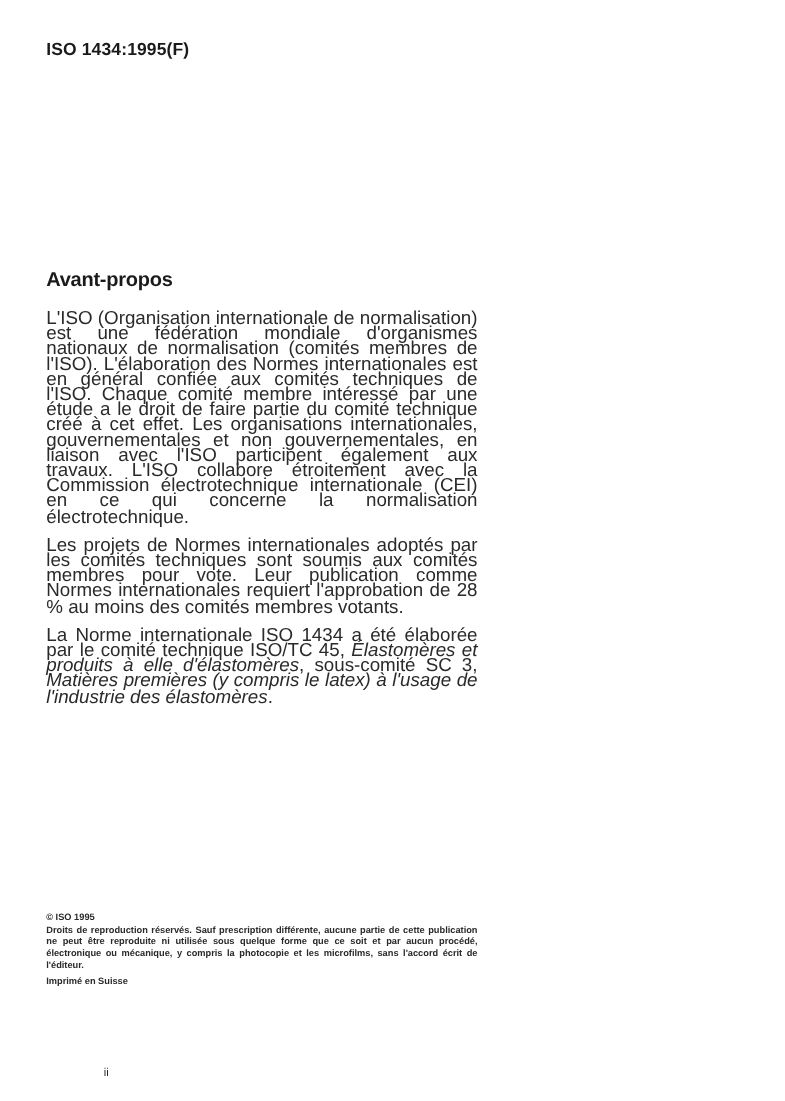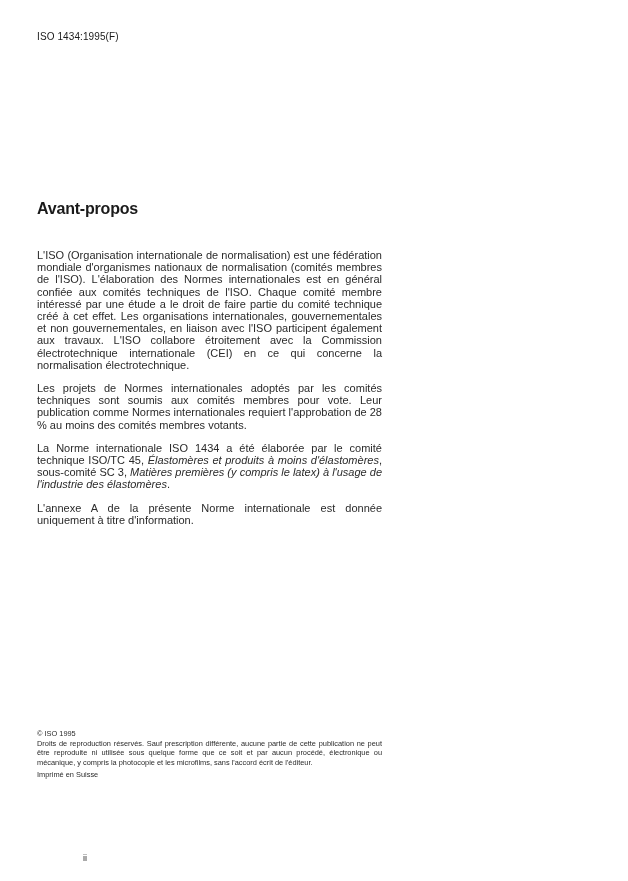--- a/index.html
+++ b/index.html
@@ -1,40 +1,39 @@
 <!DOCTYPE html>
 <html><head>
 <meta charset="utf-8">
 <style>
   html, body { margin: 0; padding: 0; background: #ffffff; }
   body { width: 628px; height: 881px; position: relative; overflow: hidden;
          font-family: "Liberation Sans", sans-serif; color: #1a1a1a; }
-  .header { position: absolute; left: 37px; top: 31px; font-size: 10px; font-weight: normal; letter-spacing: 0.1px; }
-  .title { position: absolute; left: 37px; top: 200px; font-size: 16px; font-weight: bold; letter-spacing: -0.2px; }
-  .body { position: absolute; left: 37px; top: 249px; width: 345px; font-size: 11px; line-height: 12.2px; text-align: justify; color: #2a2a2a; }
+  .header { position: absolute; left: 37px; top: 31px; font-size: 14px; font-weight: bold; letter-spacing: 0.1px; }
+  .title { position: absolute; left: 37px; top: 216px; font-size: 16px; font-weight: bold; letter-spacing: -0.2px; }
+  .body { position: absolute; left: 37px; top: 249px; width: 345px; font-size: 15px; line-height: 12.2px; text-align: justify; color: #2a2a2a; }
   .body p { margin: 0 0 11px 0; }
   .body em { font-style: italic; }
-  .copyright { position: absolute; left: 37px; top: 729px; width: 345px; font-size: 7.4px; line-height: 9.6px; color: #2a2a2a; text-align: justify; }
+  .copyright { position: absolute; left: 37px; top: 729px; width: 345px; font-size: 7.4px; line-height: 9.6px; color: #2a2a2a; text-align: justify; font-weight: bold; }
   .copyright .line { display: block; }
   .copyright .addr { margin-left: 9px; margin-top: 3px; }
   .copyright .printed { margin-top: 3px; }
   .pageno { position: absolute; left: 37px; top: 853px; font-size: 9px; color: #2a2a2a; margin-left: 46px; }
 </style>
 </head>
 <body>
 
 <div class="header">ISO 1434:1995(F)</div>
 
 <div class="title">Avant-propos</div>
 
 <div class="body">
   <p>L'ISO (Organisation internationale de normalisation) est une fédération mondiale d'organismes nationaux de normalisation (comités membres de l'ISO). L'élaboration des Normes internationales est en général confiée aux comités techniques de l'ISO. Chaque comité membre intéressé par une étude a le droit de faire partie du comité technique créé à cet effet. Les organisations internationales, gouvernementales et non gouvernementales, en liaison avec l'ISO participent également aux travaux. L'ISO collabore étroitement avec la Commission électrotechnique internationale (CEI) en ce qui concerne la normalisation électrotechnique.</p>
   <p>Les projets de Normes internationales adoptés par les comités techniques sont soumis aux comités membres pour vote. Leur publication comme Normes internationales requiert l'approbation de 28 % au moins des comités membres votants.</p>
-  <p><span>La Norme internationale ISO 1434 a été élaborée par le comité technique ISO/TC 45, </span><em>Élastomères et produits à moins d'élastomères</em><span>, sous-comité SC 3, </span><em>Matières premières (y compris le latex) à l'usage de l'industrie des élastomères</em><span>.</span></p>
-  <p>L'annexe A de la présente Norme internationale est donnée uniquement à titre d'information.</p>
+  <p><span>La Norme internationale ISO 1434 a été élaborée par le comité technique ISO/TC 45, </span><em>Élastomères et produits à elle d'élastomères</em><span>, sous-comité SC 3, </span><em>Matières premières (y compris le latex) à l'usage de l'industrie des élastomères</em><span>.</span></p>
 </div>
 
 <div class="copyright">
   <span class="line">© ISO 1995</span>
   <span class="line">Droits de reproduction réservés. Sauf prescription différente, aucune partie de cette publication ne peut être reproduite ni utilisée sous quelque forme que ce soit et par aucun procédé, électronique ou mécanique, y compris la photocopie et les microfilms, sans l'accord écrit de l'éditeur.</span>
   <span class="line printed">Imprimé en Suisse</span>
 </div>
 
 <div class="pageno">ii</div>
 

